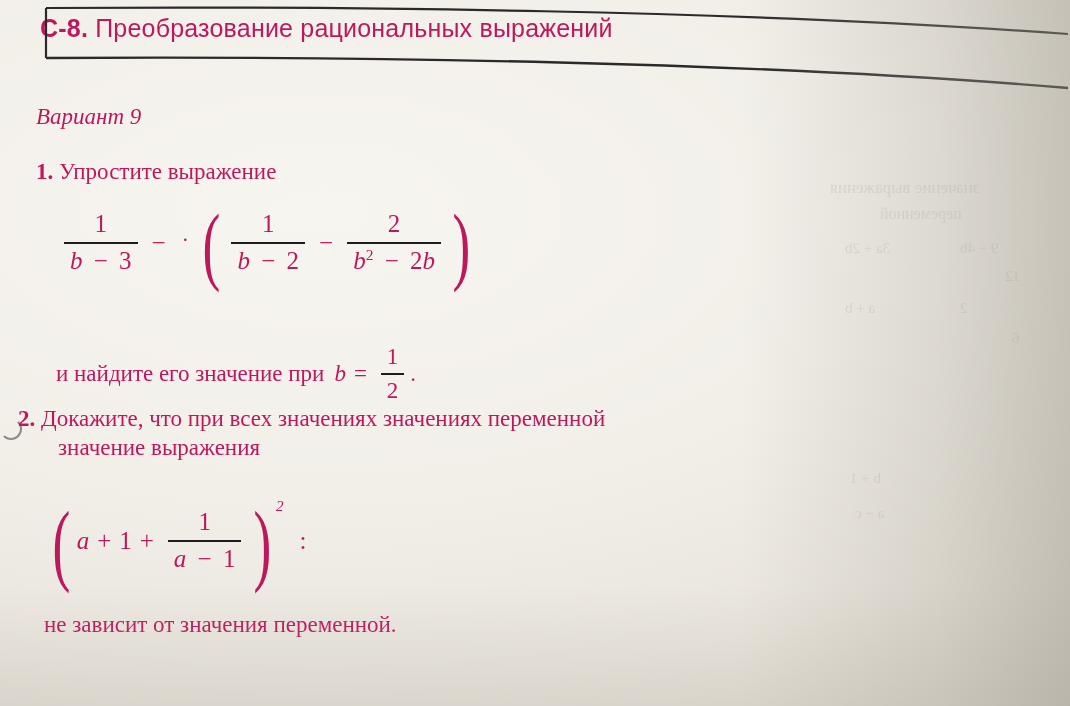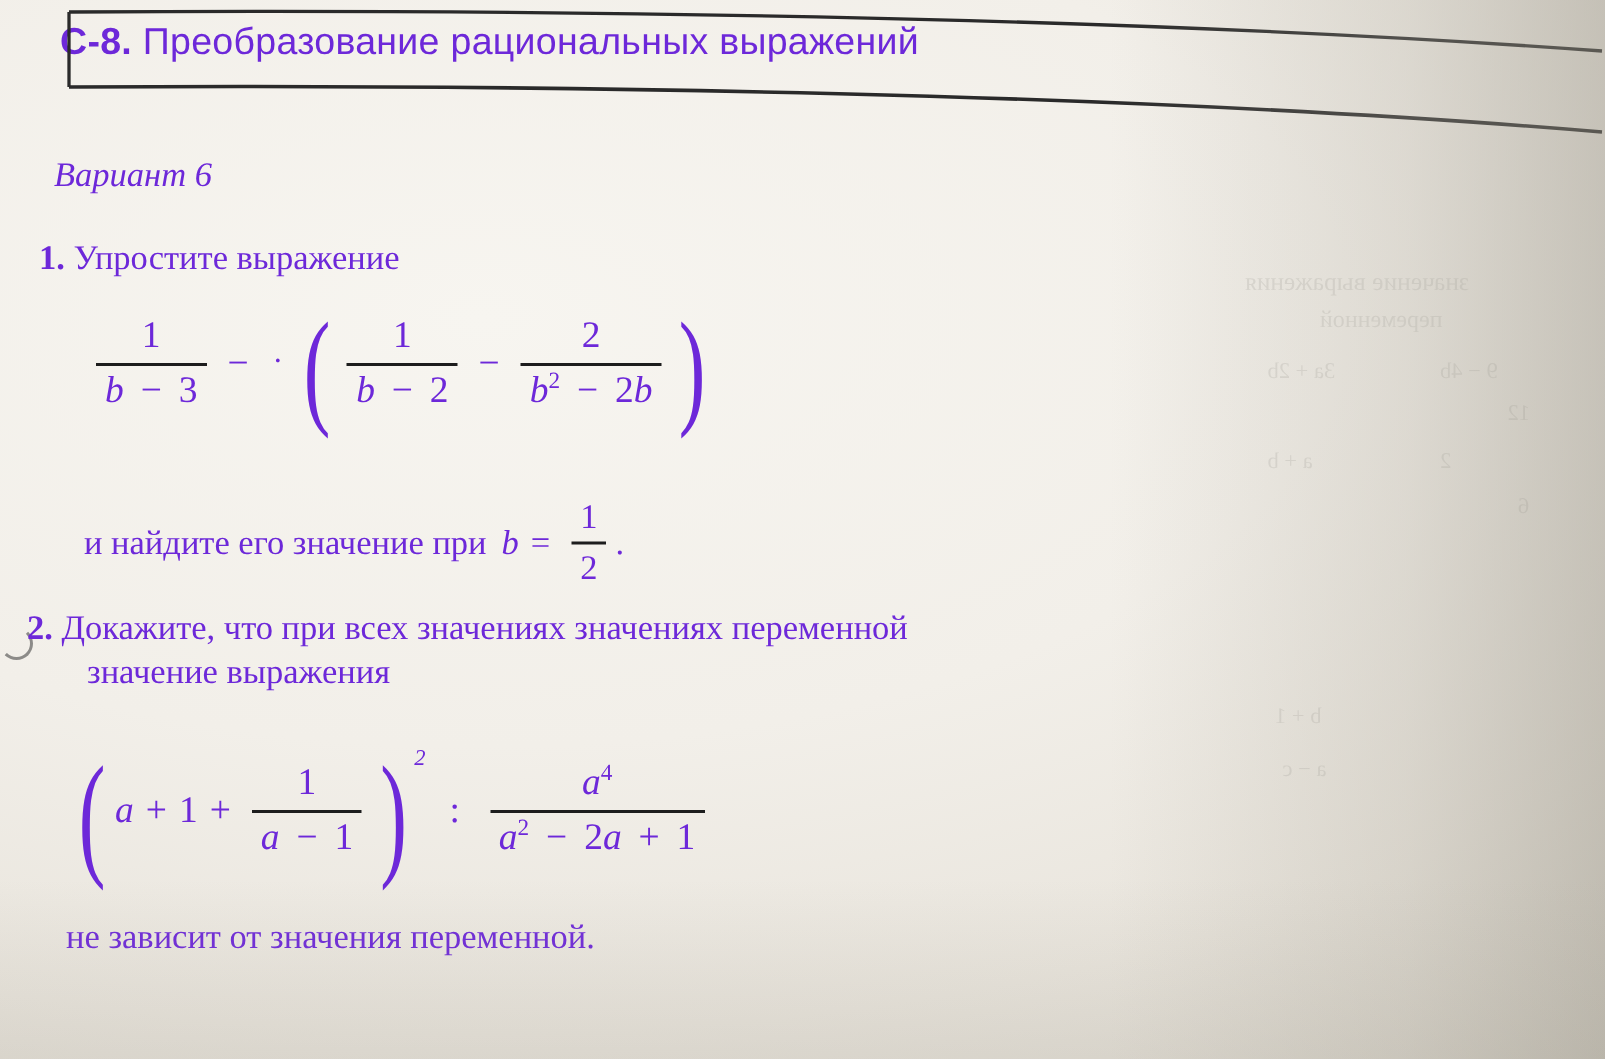--- a/index.html
+++ b/index.html
@@ -40,21 +40,21 @@
     font-size: 15px;
     font-family: "Liberation Serif", serif;
     transform: scaleX(-1);
     white-space: nowrap;
     pointer-events: none;
   }
 
   .content {
     position: absolute;
     inset: 0;
-    color: #6d28d9;
+    color: #be185d;
   }
 
   
   .header {
     position: absolute;
     left: 40px;
     top: 14px;
     width: 1010px;
   }
   .title {
@@ -89,21 +89,21 @@
 
   
   .task {
     position: absolute;
     font-size: 23px;
     line-height: 1.25;
   }
   .task-num {
     font-weight: bold;
   }
-  #task1 { left: 26px; top: 158px; }
+  #task1 { left: 36px; top: 158px; }
   #task2 { left: 18px; top: 405px; width: 1050px; }
 
   .task2-line2 {
     margin-left: 40px;
   }
 
   
   .math {
     font-family: "Liberation Serif", serif;
     font-style: normal;
@@ -155,21 +155,21 @@
   }
   .expr1 {
     position: absolute;
     left: 58px;
     top: 210px;
     font-size: 25px;
   }
   .line-and-find {
     position: absolute;
     left: 56px;
-    top: 332px;
+    top: 344px;
     font-size: 23px;
   }
   .expr2 {
     position: absolute;
     left: 46px;
     top: 508px;
     font-size: 25px;
   }
   .task2-last {
     position: absolute;
@@ -221,21 +221,21 @@
       <path d="M6 4 C 300 2, 700 6, 1028 30" stroke="#2a2a2a" stroke-width="2.2" fill="none"></path>
       <path d="M6 54 C 320 52, 720 58, 1028 84" stroke="#2a2a2a" stroke-width="2.4" fill="none"></path>
       <path d="M6 4 L 6 54" stroke="#2a2a2a" stroke-width="2.2" fill="none"></path>
     </svg>
     <div class="title">
       <span class="code">C-8.</span>
       <span class="tname">Преобразование рациональных выражений</span>
     </div>
   </div>
 
-  <div class="variant">Вариант 6</div>
+  <div class="variant">Вариант 9</div>
 
   <div class="task" id="task1">
     <span class="task-num">1.</span>
     <span>Упростите выражение</span>
   </div>
 
   <div class="math expr1">
     <span class="frac">
       <span class="num">1</span>
       <span class="bar"></span>
@@ -313,33 +313,20 @@
         <span class="mi">a</span>
         <span class="op-tight">−</span>
         <span>1</span>
       </span>
     </span>
     <span class="paren-big2">)</span>
     <span class="sup-outside">2</span>
 
     <span class="op" style="margin-left:14px;margin-right:14px;">:</span>
 
-    <span class="frac">
-      <span class="num">
-        <span class="mi">a</span><sup>4</sup>
-      </span>
-      <span class="bar"></span>
-      <span class="den">
-        <span class="mi">a</span><sup>2</sup>
-        <span class="op-tight">−</span>
-        <span>2</span><span class="mi">a</span>
-        <span class="op-tight">+</span>
-        <span>1</span>
-      </span>
-    </span>
   </div>
 
   <div class="task2-last">не зависит от значения переменной.</div>
 
 </div>
 
 <div class="shade-right"></div>
 <div class="shade-bottom"></div>
 
 </body></html>

